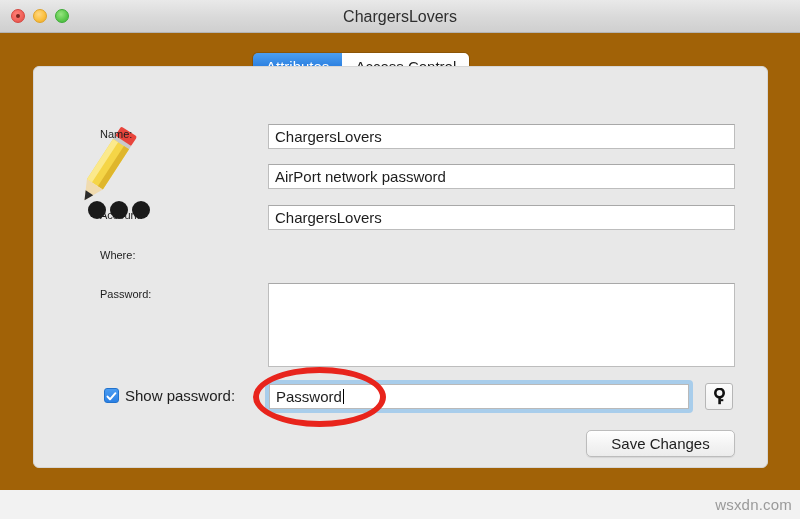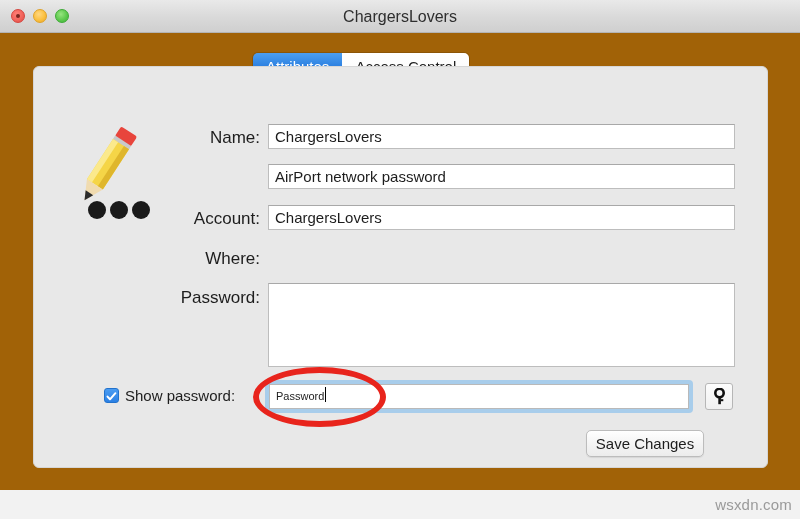--- a/index.html
+++ b/index.html
@@ -128,23 +128,22 @@
     position: absolute;
     left: 60px;
     top: 124px;
     width: 100px;
     height: 98px;
   }
 
   
   .form-label {
     position: absolute;
-    font-size: 17px;
-    color: #1d1d1d;
-    text-align: right;
+    font-size: 11px;
+    color: #1d1d1d;
     width: 160px;
     left: 100px;
   }
   .form-field {
     position: absolute;
     left: 268px;
     width: 467px;
     height: 25px;
     background: #ffffff;
     border: 1px solid #bdbdbd;
@@ -205,21 +204,21 @@
   }
   #password-field {
     position: absolute;
     left: 269px;
     top: 384px;
     width: 420px;
     height: 25px;
     background: #ffffff;
     border: 1px solid #b9b9b9;
     box-sizing: border-box;
-    font-size: 11px;
+    font-size: 15px;
     color: #1d1d1d;
     padding: 0 6px;
     line-height: 23px;
     white-space: nowrap;
   }
   #password-caret {
     display: inline-block;
     width: 1px;
     height: 15px;
     background: #000000;
@@ -241,21 +240,21 @@
     display: flex;
     align-items: center;
     justify-content: center;
   }
 
   
   #save-changes-button {
     position: absolute;
     left: 586px;
     top: 430px;
-    width: 118px;
+    width: 149px;
     height: 27px;
     background: linear-gradient(to bottom, #ffffff 0%, #f3f3f3 55%, #ececec 100%);
     border: 1px solid #bcbcbc;
     border-radius: 5px;
     box-sizing: border-box;
     font-size: 15px;
     color: #1d1d1d;
     line-height: 25px;
     text-align: center;
     box-shadow: 0 1px 1px rgba(0,0,0,0.08);

